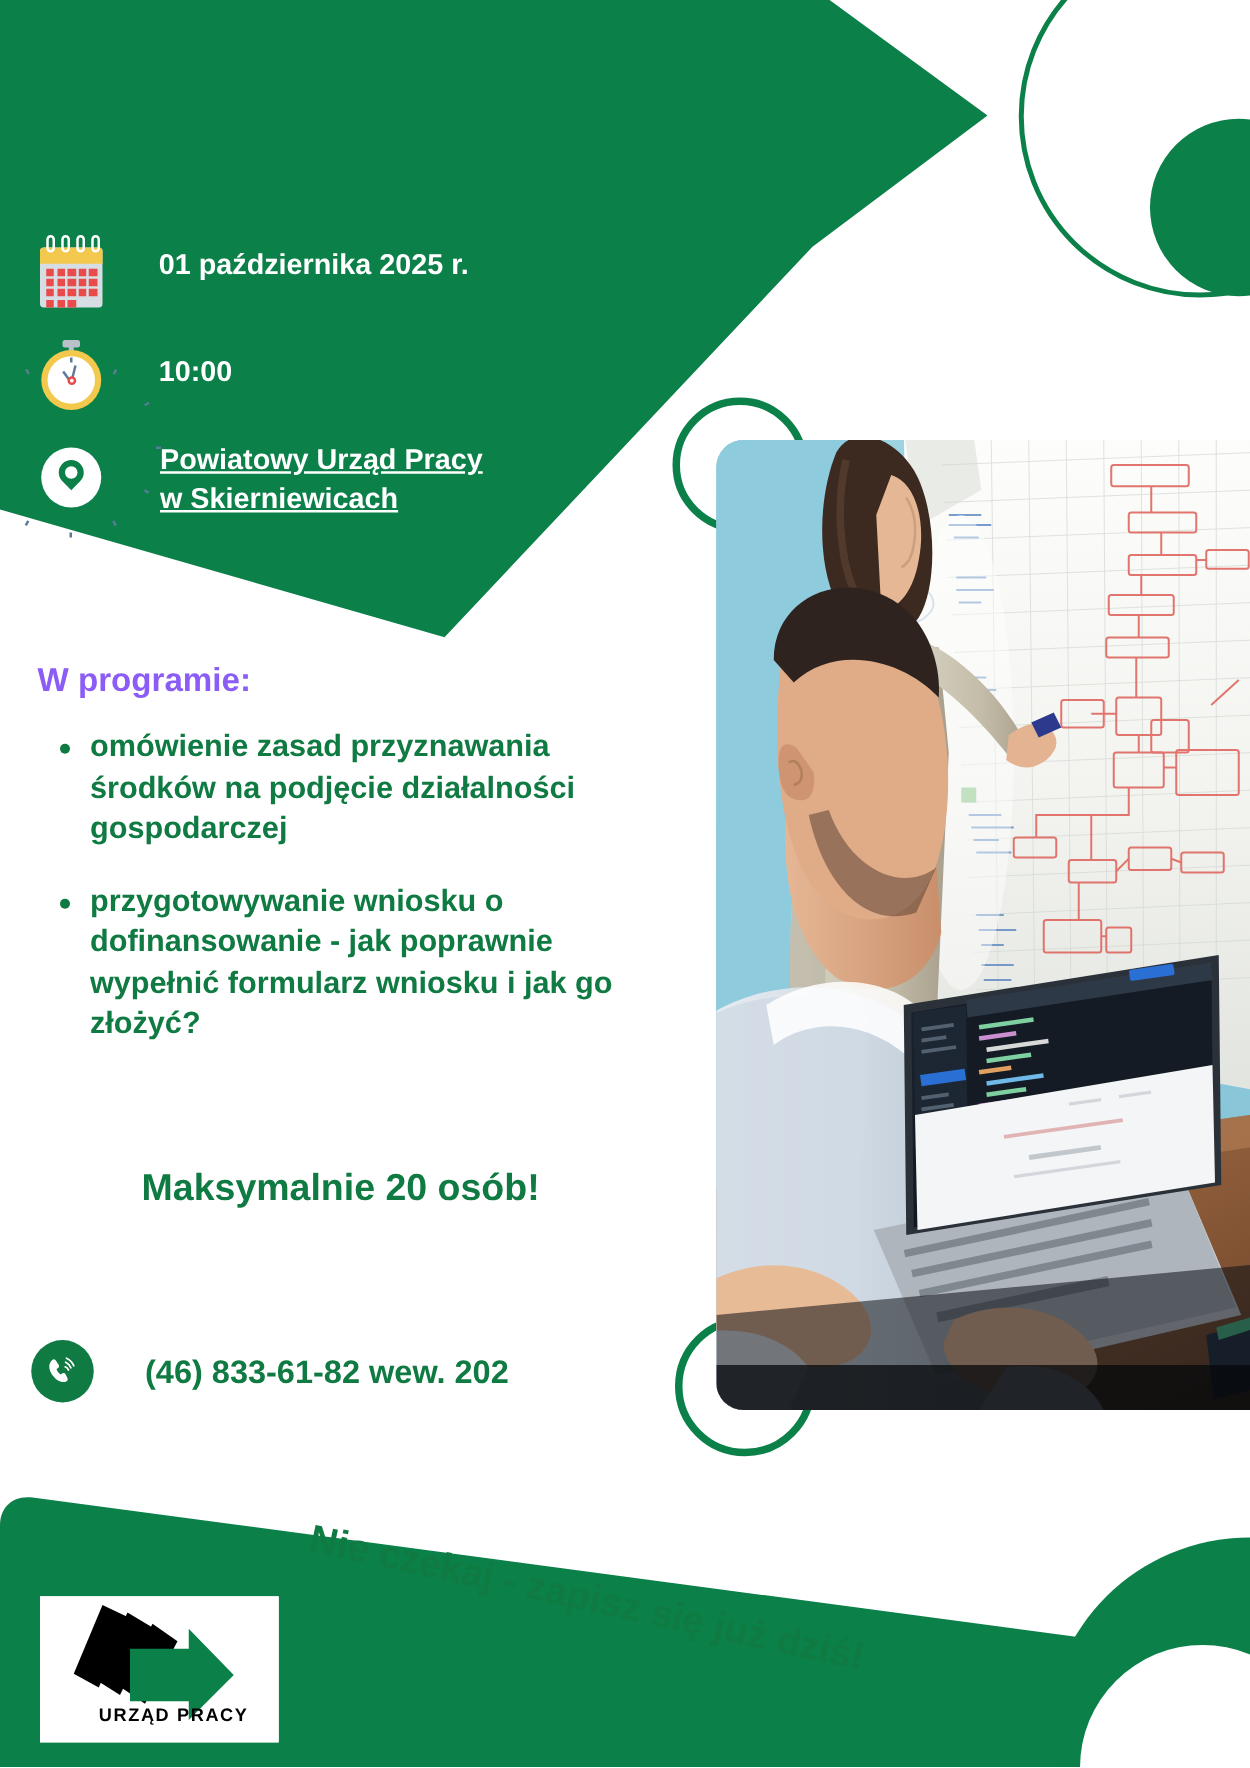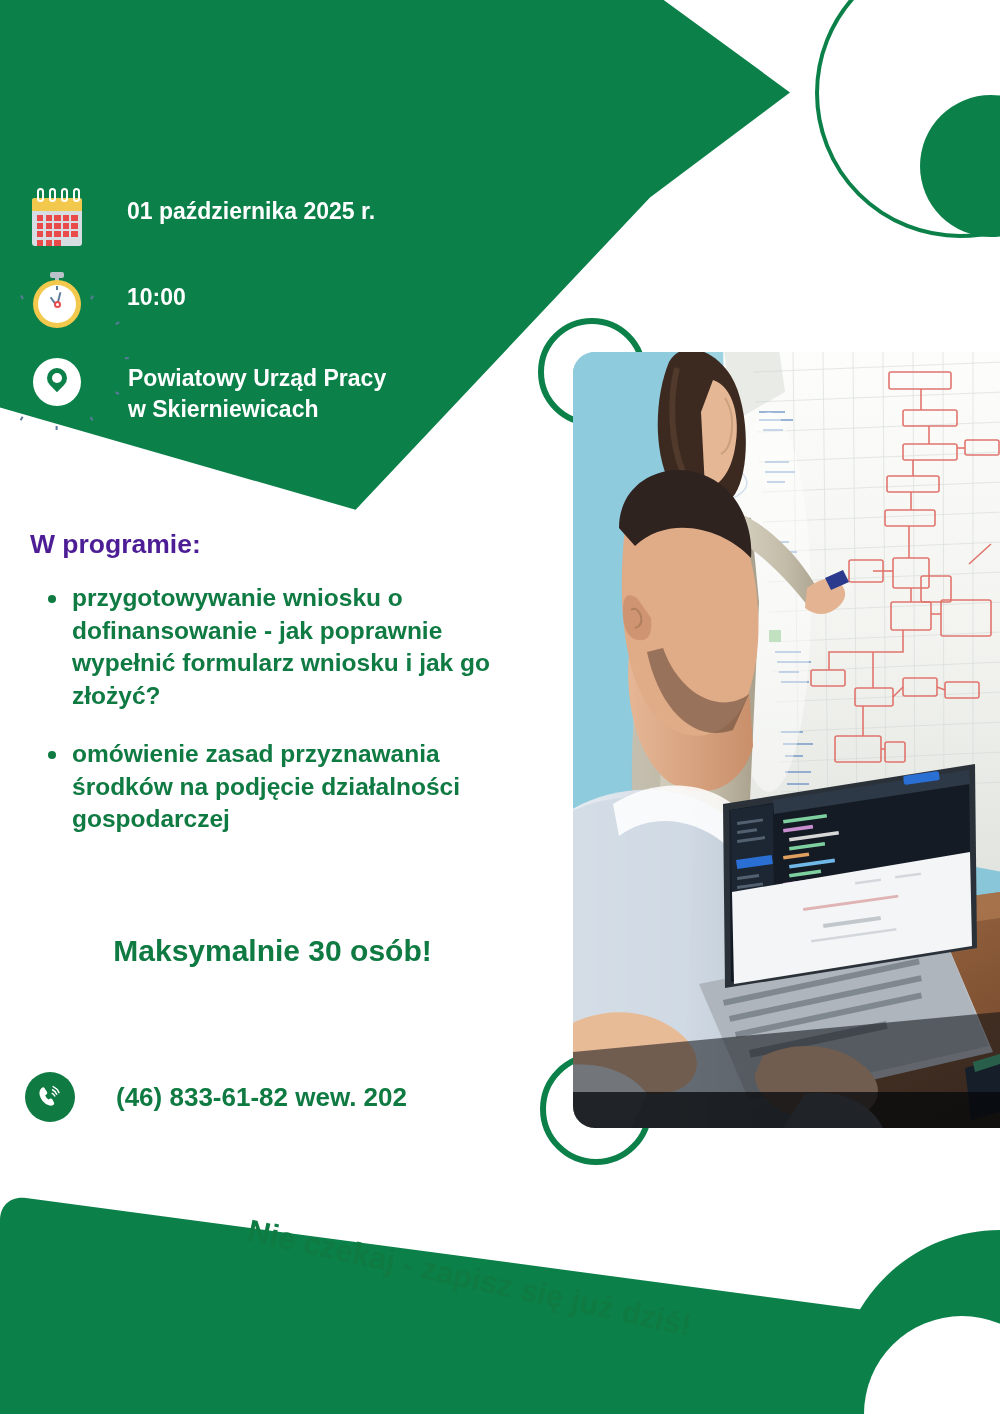--- a/index.html
+++ b/index.html
@@ -85,21 +85,21 @@
     color:#ffffff;
     font-size:23px;
     font-weight:bold;
     line-height:1.35;
   }
   #row-date{ left:28px; top:186px; }
   #row-date .txt{ margin-left:41px; margin-top:10px; }
   #row-time{ left:28px; top:270px; }
   #row-time .txt{ margin-left:41px; margin-top:12px; }
   #row-place{ left:28px; top:352px; }
-  #row-place .txt{ margin-left:42px; margin-top:11px; }
+  #row-place .txt{ margin-left:42px; margin-top:0px;text-decoration:underline; }
 
   
   .cal{ width:58px; height:62px; position:relative; }
   .cal .body{
     position:absolute; left:4px; top:12px;
     width:50px; height:48px;
     background:#d6dde3; border-radius:3px;
   }
   .cal .top{
     position:absolute; left:4px; top:12px;
@@ -222,21 +222,21 @@
     overflow:hidden;
     z-index:3;
     background:#8fbfd0;
   }
   .photo svg{ display:block; width:100%; height:100%; }
 
   
   .prog-head{
     position:absolute;
     left:30px; top:529px;
-    color:#4c1d95;
+    color:#8b5cf6;
     font-size:26.5px;
     font-weight:bold;
     z-index:4;
   }
   .bullets{
     position:absolute;
     left:42px; top:582px;
     width:500px;
     margin:0; padding:0;
     list-style:none;
@@ -637,26 +637,26 @@
 
         <path d="M0 700 L427 660 L427 776 L0 776 Z" fill="#0c1116" opacity="0.55"></path>
         <rect x="0" y="740" width="427" height="36" fill="#05080b" opacity="0.75"></rect>
       </g>
     </svg>
   </div>
 
   <div class="prog-head">W programie:</div>
 
   <ul class="bullets">
+    <li>omówienie zasad przyznawania środków na podjęcie działalności gospodarczej</li>
     <li>przygotowywanie wniosku o dofinansowanie - jak poprawnie wypełnić formularz wniosku i jak go złożyć?</li>
-    <li>omówienie zasad przyznawania środków na podjęcie działalności gospodarczej</li>
   </ul>
 
   <div class="limit">
-    <div>Maksymalnie 30 osób!</div>
+    <div>Maksymalnie 20 osób!</div>
   </div>
 
   <div class="phone-row">
     <div class="phone-ic">
       <svg width="30" height="30" viewBox="0 0 30 30" aria-hidden="true">
         <path d="M7.5 5.5 C4 7.5 3.5 12 6 16.5 C8.5 21 13 24 16.8 23.6 C18.6 23.4 19.6 22 19 20.6 L17.4 17.4 C16.9 16.4 15.7 16.1 14.8 16.7 L13.6 17.5 C12.1 16.7 10.8 15 10.2 13.3 L11.4 12.4 C12.3 11.8 12.5 10.6 11.9 9.7 L9.9 6.7 C9.3 5.7 8.4 5 7.5 5.5 Z" fill="#ffffff"></path>
         <path d="M17.5 7.8 a8.4 8.4 0 0 1 4.2 4.4" fill="none" stroke="#ffffff" stroke-width="1.5" stroke-linecap="round"></path>
         <path d="M17.2 11.4 a5 5 0 0 1 2.6 2.6" fill="none" stroke="#ffffff" stroke-width="1.5" stroke-linecap="round"></path>
         <path d="M18.2 4.6 a11.6 11.6 0 0 1 5.8 6" fill="none" stroke="#ffffff" stroke-width="1.5" stroke-linecap="round"></path>
       </svg>
@@ -673,16 +673,31 @@
           <path d="M1000 40 C910 40 838 112 838 200 C838 208 838 216 839 224 L1000 224 Z" fill="#fff"></path>
         </mask>
       </defs>
       <g mask="url(#footmask)">
         <rect x="0" y="0" width="1000" height="224" fill="#0b8049"></rect>
         <circle cx="962" cy="224" r="98" fill="#ffffff"></circle>
       </g>
     </svg>
   </div>
 
+  <div class="logo">
+    <svg viewBox="0 0 191 117" aria-hidden="true">
+      <rect x="0" y="0" width="191" height="117" fill="#ffffff"></rect>
+
+      <g fill="#000000">
+        <path d="M50 7 L71 17 L47 73 L27 62 Z"></path>
+        <path d="M70 13 L90 25 L64 79 L45 67 Z"></path>
+        <path d="M90 22 L110 36 L84 86 L65 73 Z"></path>
+      </g>
+
+      <path d="M72 42 L119 42 L119 26 L155 63 L119 99 L119 84 L72 84 Z" fill="#0b8049"></path>
+
+      <text x="47" y="100" font-family="'Liberation Sans', sans-serif" font-size="14.5" font-weight="bold" letter-spacing="1.3" fill="#000000">URZĄD PRACY</text>
+    </svg>
+  </div>
 
   <div class="slogan">Nie czekaj - zapisz się już dziś!</div>
 
 </div>
 
 </body></html>

